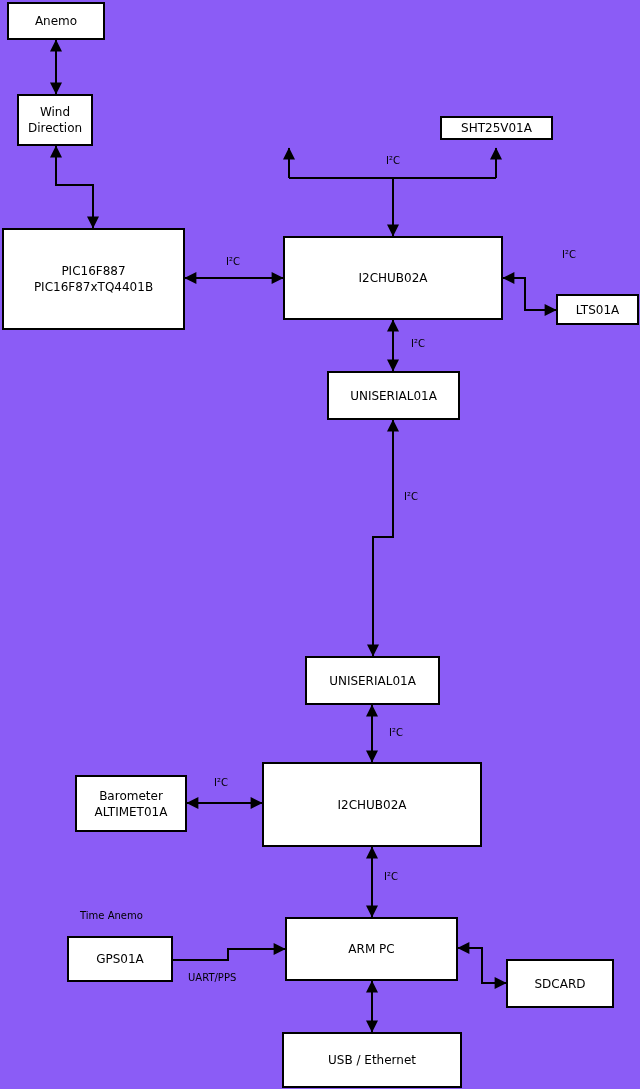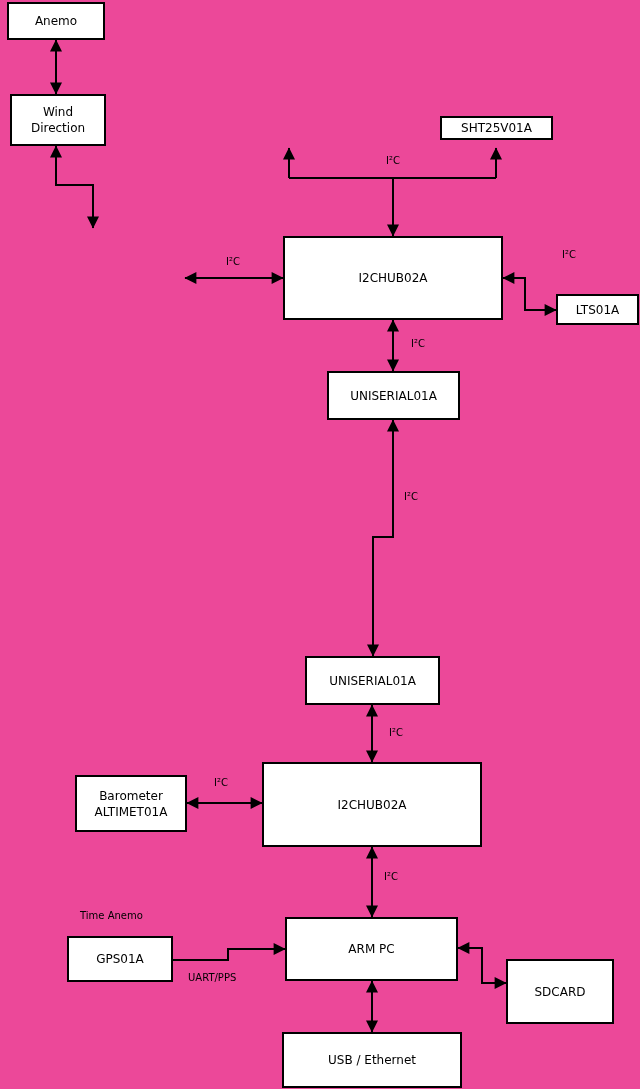--- a/index.html
+++ b/index.html
@@ -1,16 +1,16 @@
 <!DOCTYPE html>
 <html><head>
 <meta charset="utf-8">
 <style>
   html,body{margin:0;padding:0;background:#fff;}
-  .stage{position:relative;width:640px;height:1089px;background:#ec4899;
+  .stage{position:relative;width:640px;height:1089px;background:#8b5cf6;
          font-family:"DejaVu Sans","Liberation Sans",sans-serif;color:#000;overflow:hidden;}
   .wires{position:absolute;left:0;top:0;width:640px;height:1089px;}
   .node{position:absolute;box-sizing:border-box;background:#ffffff;border:2px solid #000000;
         display:flex;flex-direction:column;align-items:center;justify-content:center;
         text-align:center;font-size:12px;line-height:16px;}
   .wire-label{position:absolute;font-size:10px;line-height:14px;white-space:nowrap;}
 </style>
 </head>
 <body>
 
@@ -39,25 +39,29 @@
       <polyline points="173,960 228,960 228,949 285,949" marker-end="url(#ah)"></polyline>
       <polyline points="458,948 482,948 482,983 506,983" marker-start="url(#ah)" marker-end="url(#ah)"></polyline>
       <polyline points="372,981 372,1032" marker-start="url(#ah)" marker-end="url(#ah)"></polyline>
     </g>
   </svg>
 
   <div class="node" style="left:7px;top:2px;width:98px;height:38px">
     <span>Anemo</span>
   </div>
 
-  <div class="node" style="left:10px;top:94px;width:96px;height:52px">
+  <div class="node" style="left:17px;top:94px;width:76px;height:52px">
     <span>Wind</span>
     <span>Direction</span>
   </div>
 
+  <div class="node" style="left:2px;top:228px;width:183px;height:102px">
+    <span>PIC16F887</span>
+    <span>PIC16F87xTQ4401B</span>
+  </div>
 
 
   <div class="node" style="left:440px;top:116px;width:113px;height:24px">
     <span>SHT25V01A</span>
   </div>
 
   <div class="node" style="left:283px;top:236px;width:220px;height:84px">
     <span>I2CHUB02A</span>
   </div>
 
@@ -83,21 +87,21 @@
   </div>
 
   <div class="node" style="left:67px;top:936px;width:106px;height:46px">
     <span>GPS01A</span>
   </div>
 
   <div class="node" style="left:285px;top:917px;width:173px;height:64px">
     <span>ARM PC</span>
   </div>
 
-  <div class="node" style="left:506px;top:959px;width:108px;height:65px">
+  <div class="node" style="left:506px;top:959px;width:108px;height:49px">
     <span>SDCARD</span>
   </div>
 
   <div class="node" style="left:282px;top:1032px;width:180px;height:56px">
     <span>USB / Ethernet</span>
   </div>
 
   <div class="wire-label" style="left:386px;top:154px">I²C</div>
   <div class="wire-label" style="left:226px;top:255px">I²C</div>
   <div class="wire-label" style="left:562px;top:248px">I²C</div>

